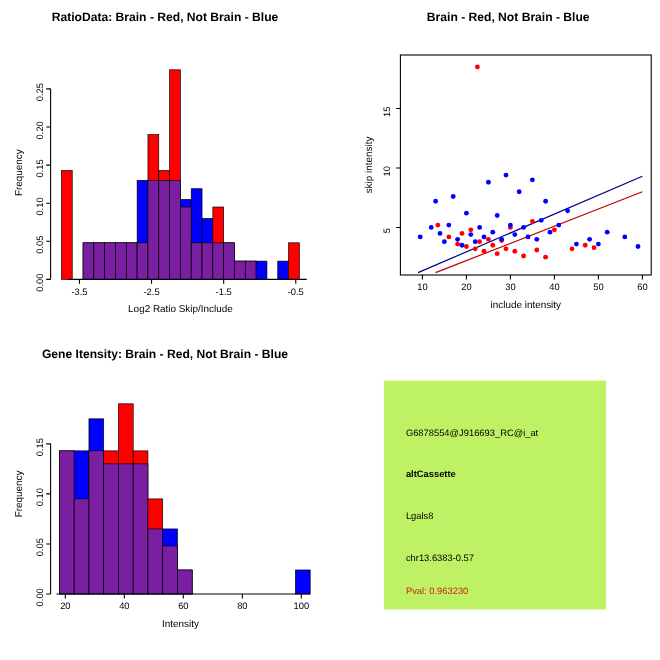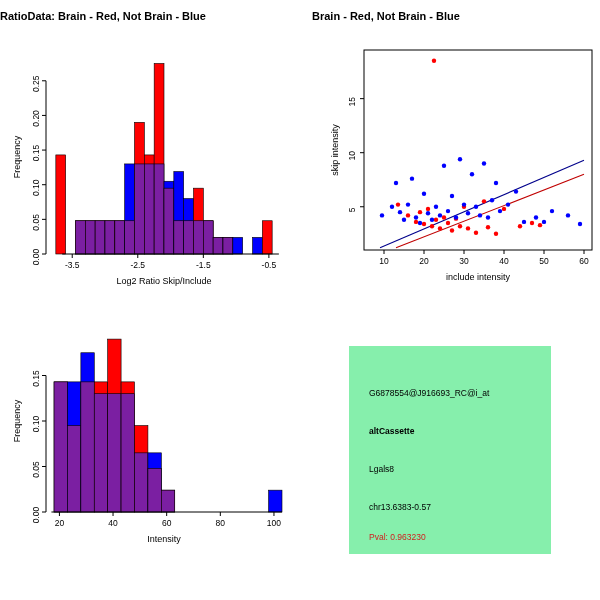--- a/index.html
+++ b/index.html
@@ -5,27 +5,27 @@
   html,body{margin:0;padding:0;}
   body{
     width:600px;height:600px;background:#ffffff;
     font-family:"Liberation Sans", sans-serif;
     color:#000;
     overflow:hidden;
     position:relative;
   }
   .panel{position:absolute;}
   .ttl{
-    font-size:11px;font-weight:bold;
+    font-size:11px;font-weight:bold;text-align:center;
     font-family:"Liberation Sans", sans-serif;
   }
   svg{display:block;}
   .infobox{
     position:absolute;
-    background:#86efac;
+    background:#bef264;
   }
   .infobox div{
     font-size:8.5px;
     color:#000;
     font-family:"Liberation Sans", sans-serif;
   }
   .infobox .pval{color:#d02020;}
 </style>
 </head>
 <body>
@@ -181,20 +181,21 @@
       <line x1="52" y1="130.7027027027027" x2="48" y2="130.7027027027027" stroke="#000" stroke-width="1"></line>
       <text x="43" y="133.7027027027027" font-size="8.5" font-family="Liberation Sans, sans-serif" text-anchor="middle" fill="#000" transform="rotate(-90 43 133.7027027027027)">10</text>
       <line x1="52" y1="76.64864864864865" x2="48" y2="76.64864864864865" stroke="#000" stroke-width="1"></line>
       <text x="43" y="79.64864864864865" font-size="8.5" font-family="Liberation Sans, sans-serif" text-anchor="middle" fill="#000" transform="rotate(-90 43 79.64864864864865)">15</text>
       <text x="166" y="258" font-size="9" font-family="Liberation Sans, sans-serif" text-anchor="middle" fill="#000">include intensity</text>
       <text x="26" y="128" font-size="9" font-family="Liberation Sans, sans-serif" text-anchor="middle" fill="#000" transform="rotate(-90 26 128)">skip intensity</text>
     </svg>
 </div>
 
 <div class="panel" style="left:0;top:300px;width:300px;height:300px;">
+  <div class="ttl" style="margin-top:16px;">Gene Itensity: Brain - Red, Not Brain - Blue</div>
   <svg id="svg-intensity" width="300" height="264">
       <rect x="54.04545454545455" y="81.87000000000003" width="13.409090909090907" height="130.12999999999997" fill="#ff0000" stroke="#000" stroke-width="0.6"></rect>
       <rect x="54.04545454545455" y="81.87000000000003" width="13.409090909090907" height="130.12999999999997" fill="#7b1fa2" stroke="#000" stroke-width="0.6"></rect>
       <rect x="67.45454545454545" y="81.87000000000003" width="13.40909090909092" height="130.12999999999997" fill="#0000ff" stroke="#000" stroke-width="0.6"></rect>
       <rect x="67.45454545454545" y="125.55" width="13.40909090909092" height="86.45" fill="#7b1fa2" stroke="#000" stroke-width="0.6"></rect>
       <rect x="80.86363636363637" y="52.75000000000003" width="13.409090909090907" height="159.24999999999997" fill="#0000ff" stroke="#000" stroke-width="0.6"></rect>
       <rect x="80.86363636363637" y="81.87000000000003" width="13.409090909090907" height="130.12999999999997" fill="#7b1fa2" stroke="#000" stroke-width="0.6"></rect>
       <rect x="94.27272727272728" y="81.87000000000003" width="13.409090909090907" height="130.12999999999997" fill="#ff0000" stroke="#000" stroke-width="0.6"></rect>
       <rect x="94.27272727272728" y="93.7" width="13.409090909090907" height="118.3" fill="#7b1fa2" stroke="#000" stroke-width="0.6"></rect>
       <rect x="107.68181818181819" y="39.099999999999994" width="13.409090909090907" height="172.9" fill="#ff0000" stroke="#000" stroke-width="0.6"></rect>

